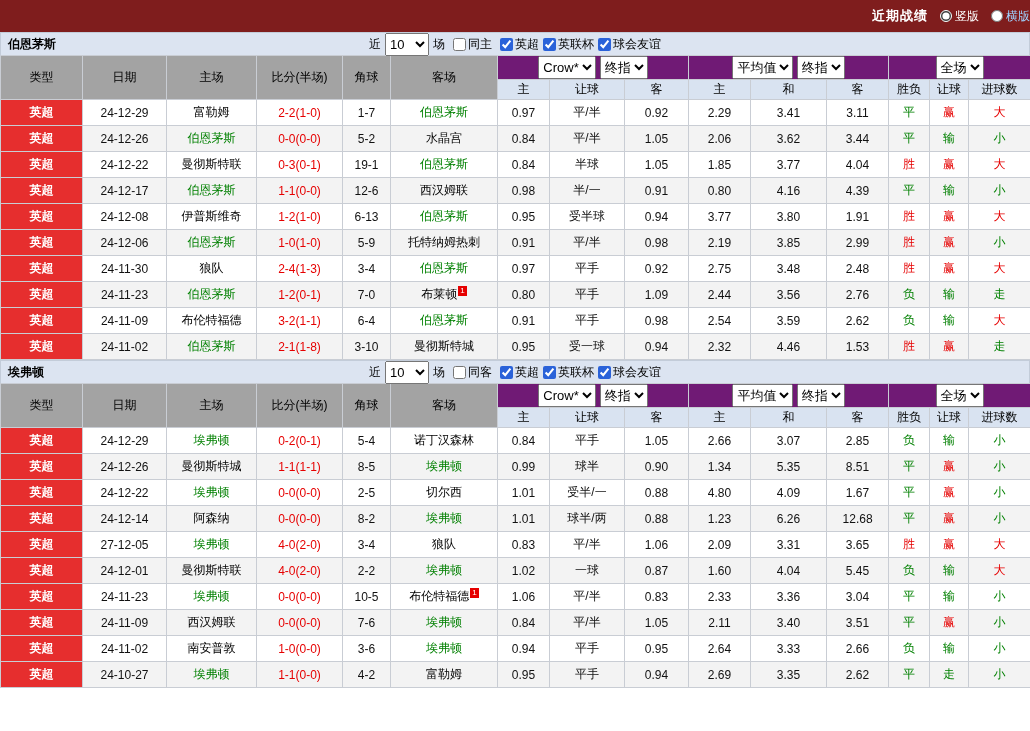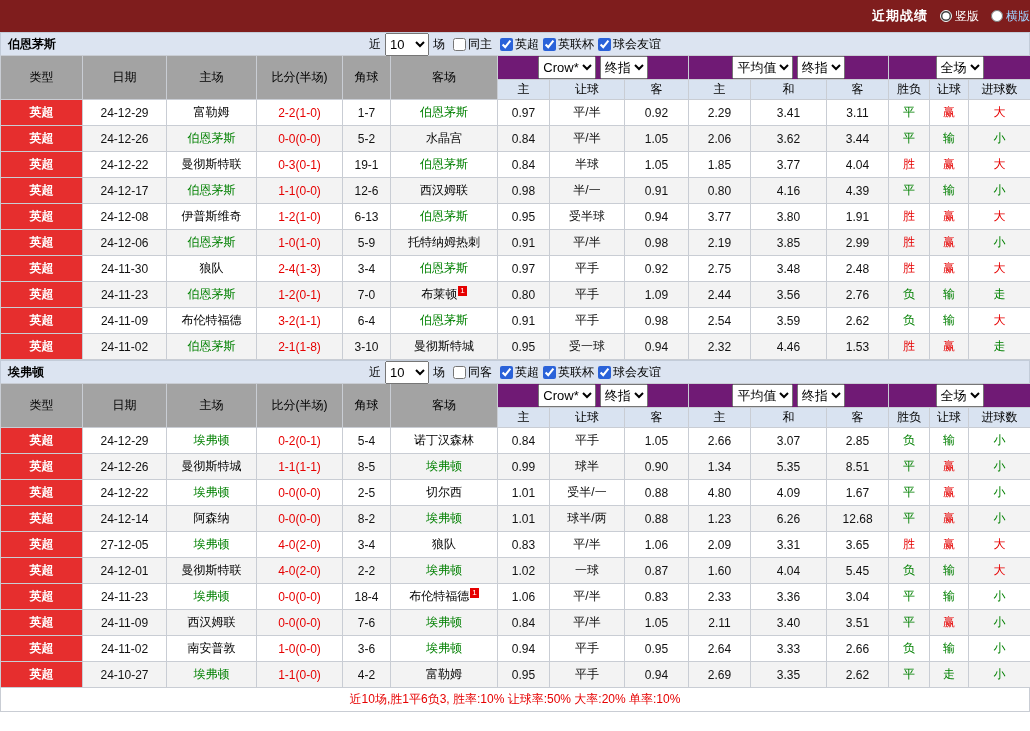--- a/index.html
+++ b/index.html
@@ -559,21 +559,21 @@
             <td>5.45</td>
             <td class="t-green">负</td>
             <td class="t-green">输</td>
             <td class="t-red">大</td>
           </tr>
           <tr>
             <td class="league">英超</td>
             <td class="date">24-11-23</td>
             <td class="focus">埃弗顿</td>
             <td class="score">0-0(0-0)</td>
-            <td>18-4</td>
+            <td>10-5</td>
             <td class="team">布伦特福德<sup class="redcard">1</sup></td>
             <td>1.06</td>
             <td>平/半</td>
             <td>0.83</td>
             <td>2.33</td>
             <td>3.36</td>
             <td>3.04</td>
             <td class="t-green">平</td>
             <td class="t-green">输</td>
             <td class="t-green">小</td>
@@ -624,17 +624,14 @@
             <td>0.94</td>
             <td>2.69</td>
             <td>3.35</td>
             <td>2.62</td>
             <td class="t-green">平</td>
             <td class="t-green">走</td>
             <td class="t-green">小</td>
           </tr>
         </tbody>
     </table>
-    <div class="summary">
-      <span>近10场,胜1平6负3, 胜率:10% 让球率:50% 大率:20% 单率:10%</span>
-    </div>
   </section>
 </div>
 
 </body></html>

